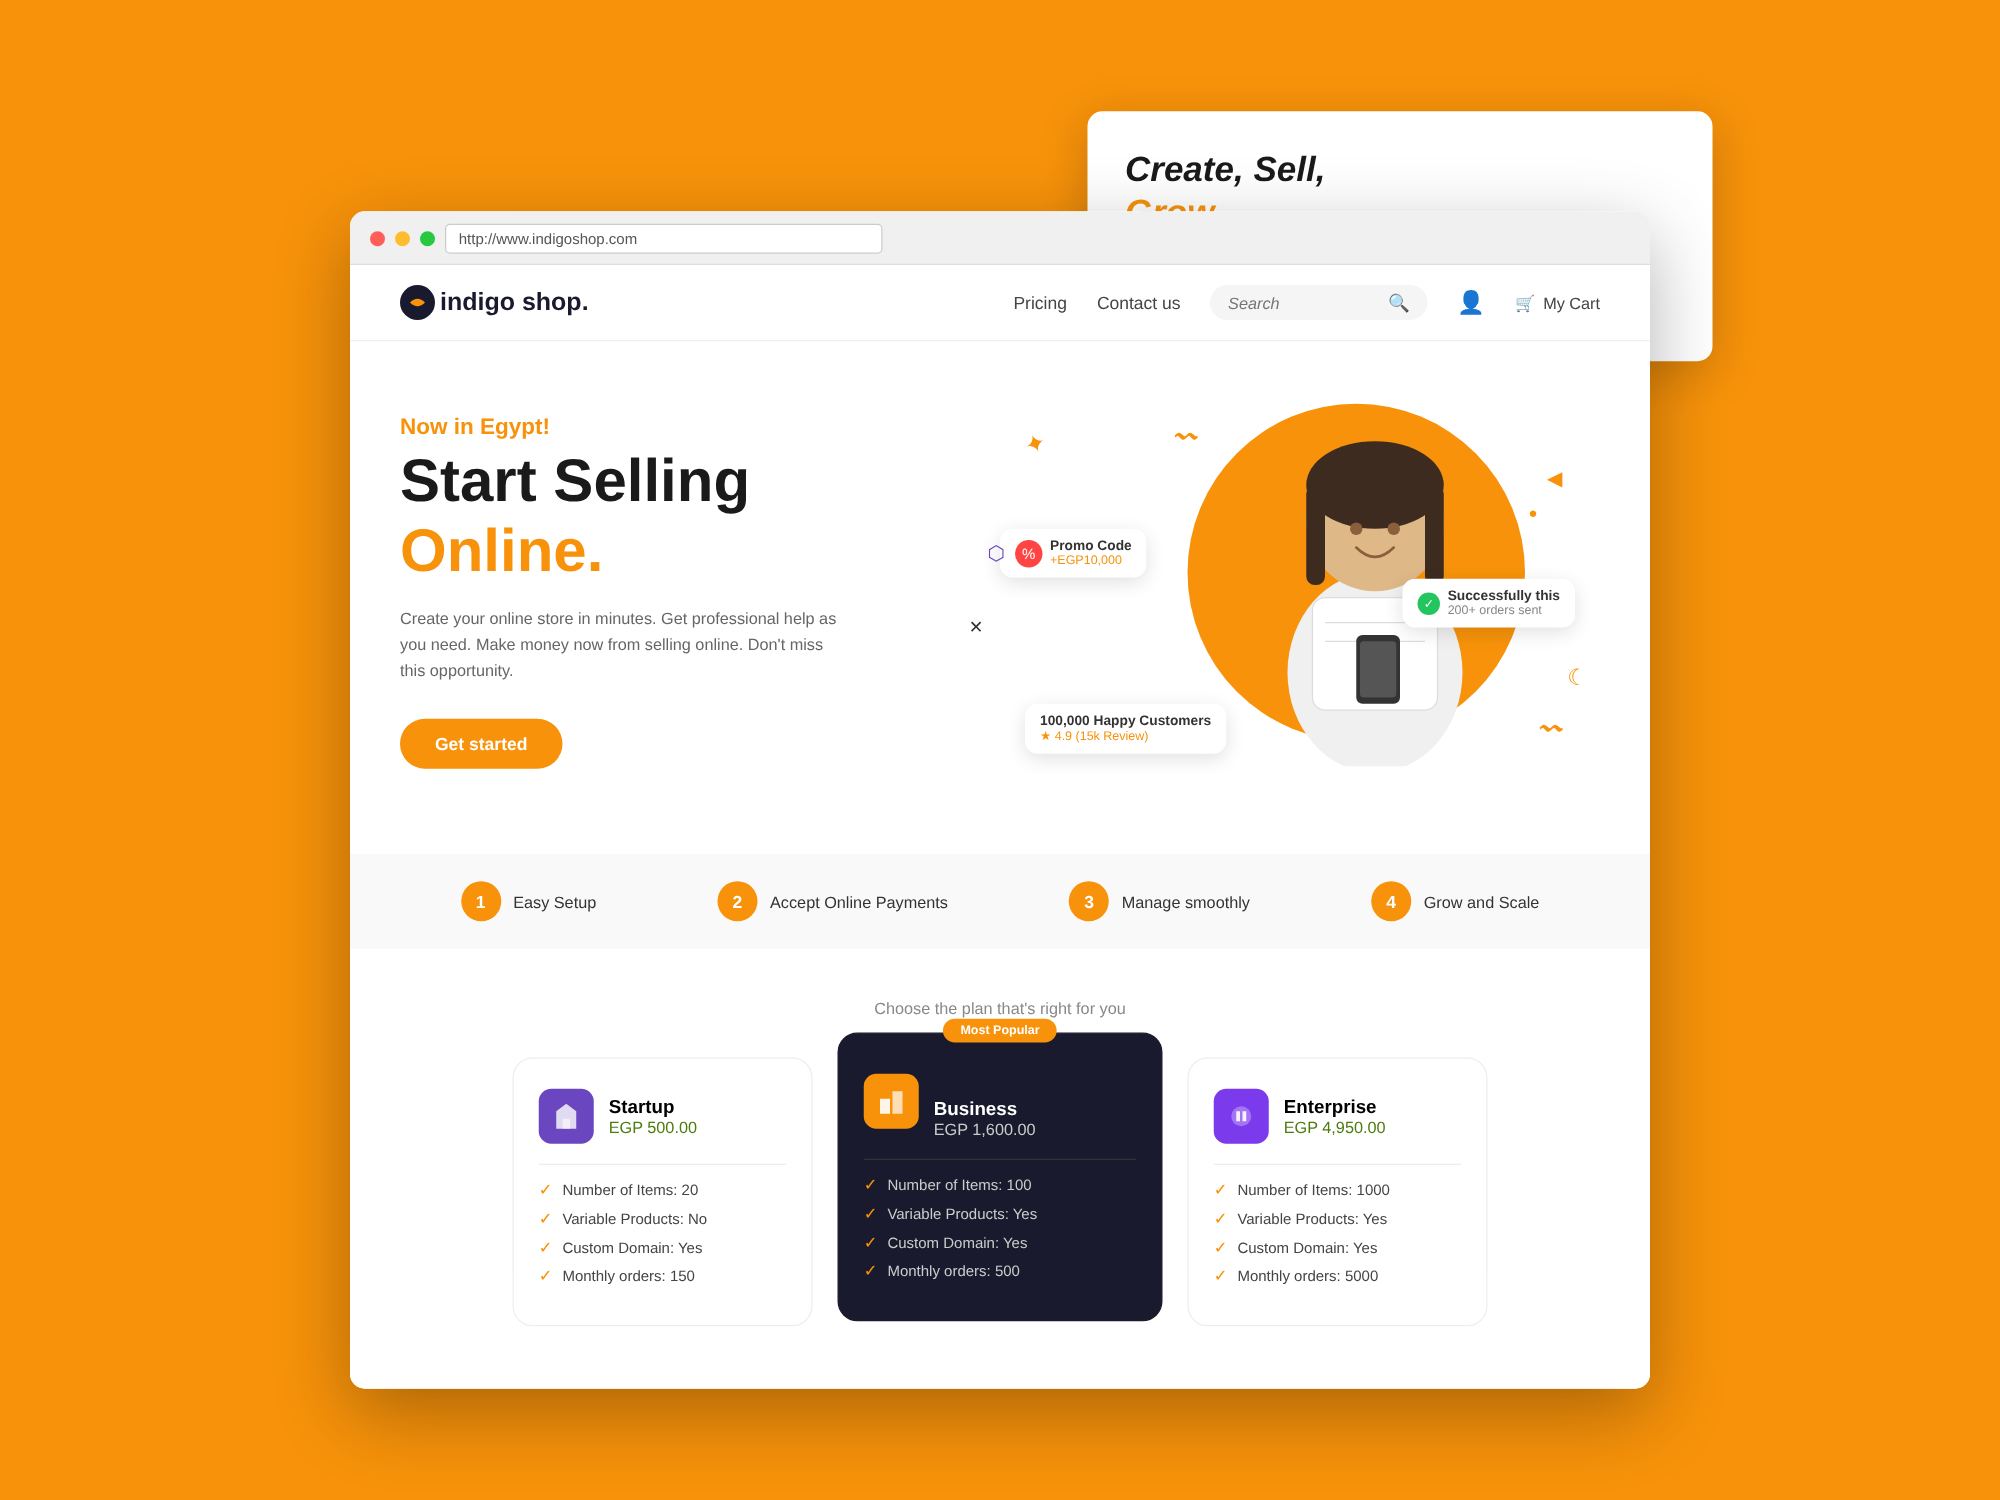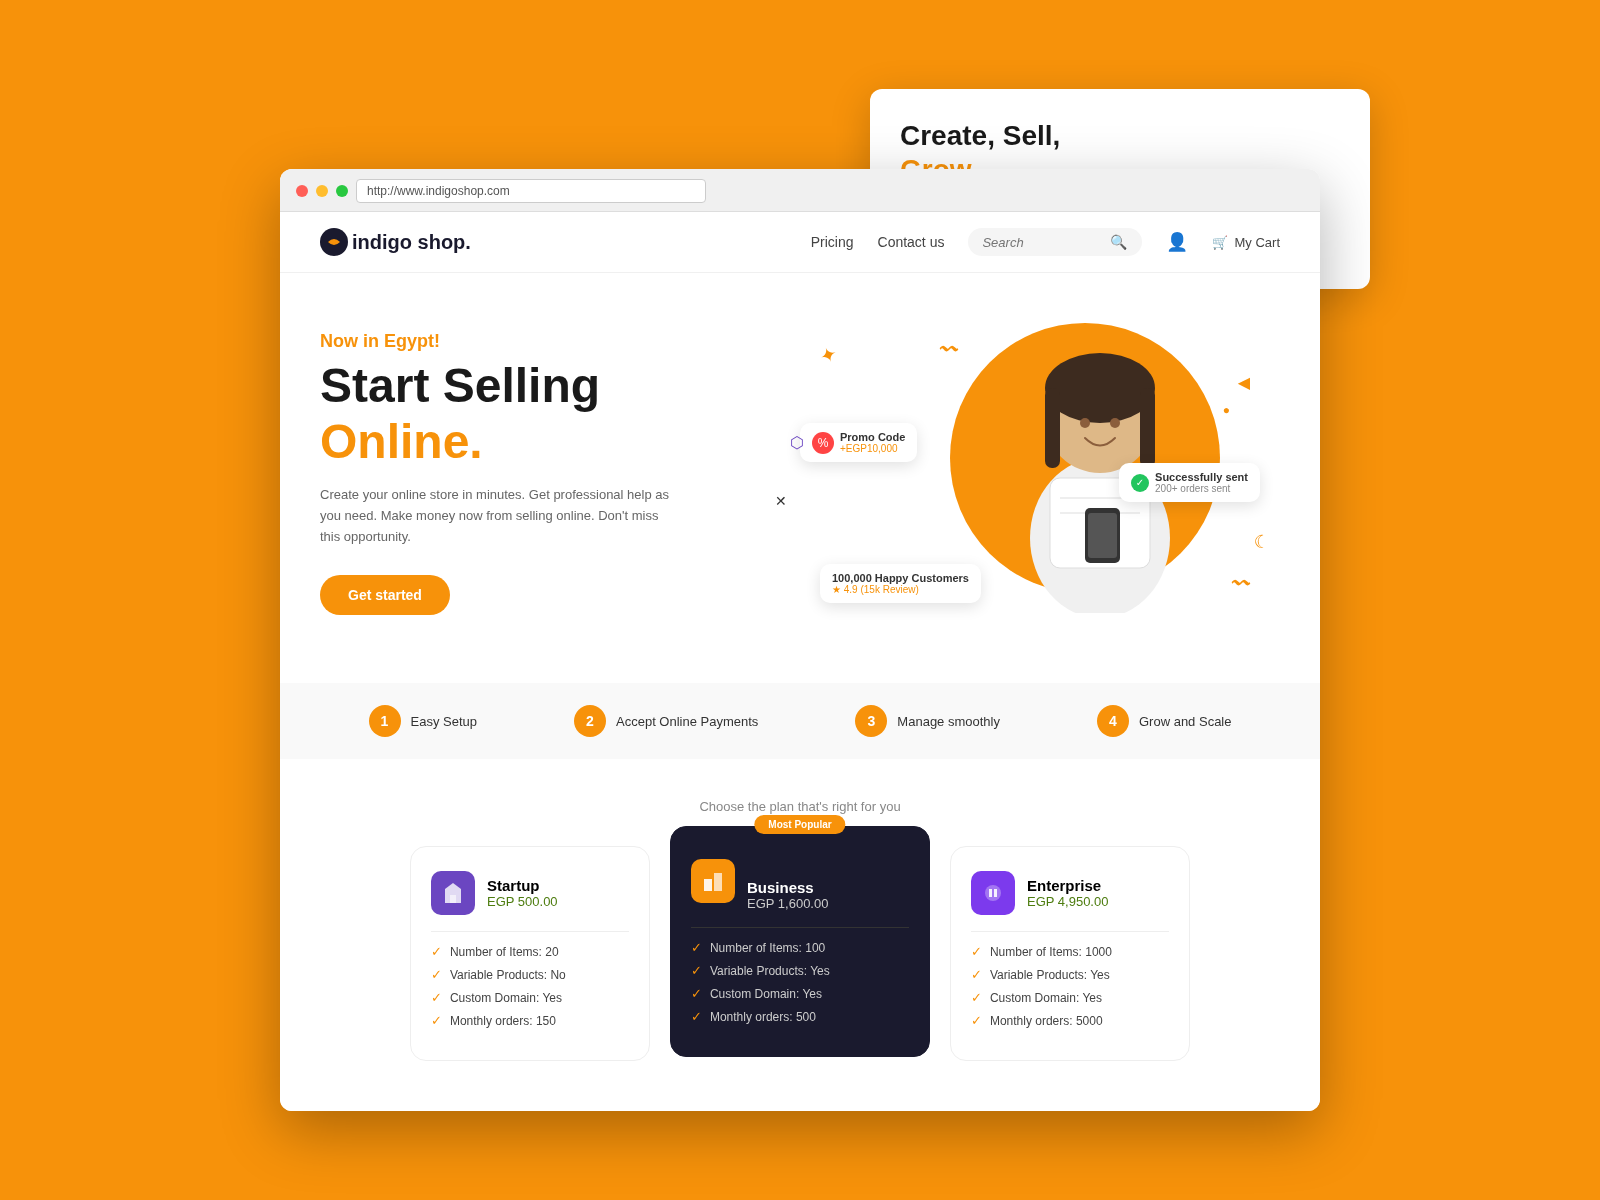--- a/index.html
+++ b/index.html
@@ -378,21 +378,21 @@
     .plan-card.featured .check-icon { color: #F7920A; }
   </style>
 </head>
 <body>
 
 <div style="position:fixed;top:0;left:0;right:0;bottom:0;background:#F7920A;z-index:-1;"></div>
 
 <div style="position:relative;width:1100px;display:flex;align-items:flex-start;justify-content:center;">
 
   <div style="position:absolute;top:0;right:-20px;width:500px;height:200px;background:#fff;border-radius:12px;box-shadow:0 10px 40px rgba(0,0,0,0.2);padding:30px;z-index:1;overflow:hidden;">
-    <div style="font-size:28px;font-weight:800;color:#1a1a1a;line-height:1.2;">Create, Sell,<br><span style="color:#F7920A;">Grow.</span></div>
+    <div style="font-size:28px;font-weight:800;color:#1a1a1a;line-height:1.2;font-style:italic;">Create, Sell,<br><span style="color:#F7920A;">Grow.</span></div>
     <div style="font-size:11px;color:#888;margin-top:8px;max-width:200px;">Create your online store in minutes. Get professional help as you need. Make money now from selling online. Don't miss this opportunity.</div>
     <div style="position:absolute;bottom:20px;left:30px;display:flex;gap:30px;">
       <div style="width:40px;height:40px;background:#f5f5f5;border-radius:8px;"></div>
       <div style="width:40px;height:40px;background:#f5f5f5;border-radius:8px;"></div>
       <div style="width:40px;height:40px;background:#f5f5f5;border-radius:8px;"></div>
     </div>
   </div>
 
   <div class="browser-window" style="position:relative;z-index:2;margin-top:80px;width:1040px;">
 
@@ -484,21 +484,21 @@
             <div class="promo-icon">%</div>
             <div>
               <div class="promo-text">Promo Code</div>
               <div class="promo-sub">+EGP10,000</div>
             </div>
           </div>
 
           <div class="float-card success-card">
             <div class="success-icon">✓</div>
             <div>
-              <div class="success-text">Successfully sent</div>
+              <div class="success-text">Successfully this</div>
               <div class="success-sub">200+ orders sent</div>
             </div>
           </div>
 
           <div class="float-card customers-card">
             <div class="customers-title">100,000 Happy Customers</div>
             <div class="customers-stars">★ 4.9 (15k Review)</div>
           </div>
 
         </div>

